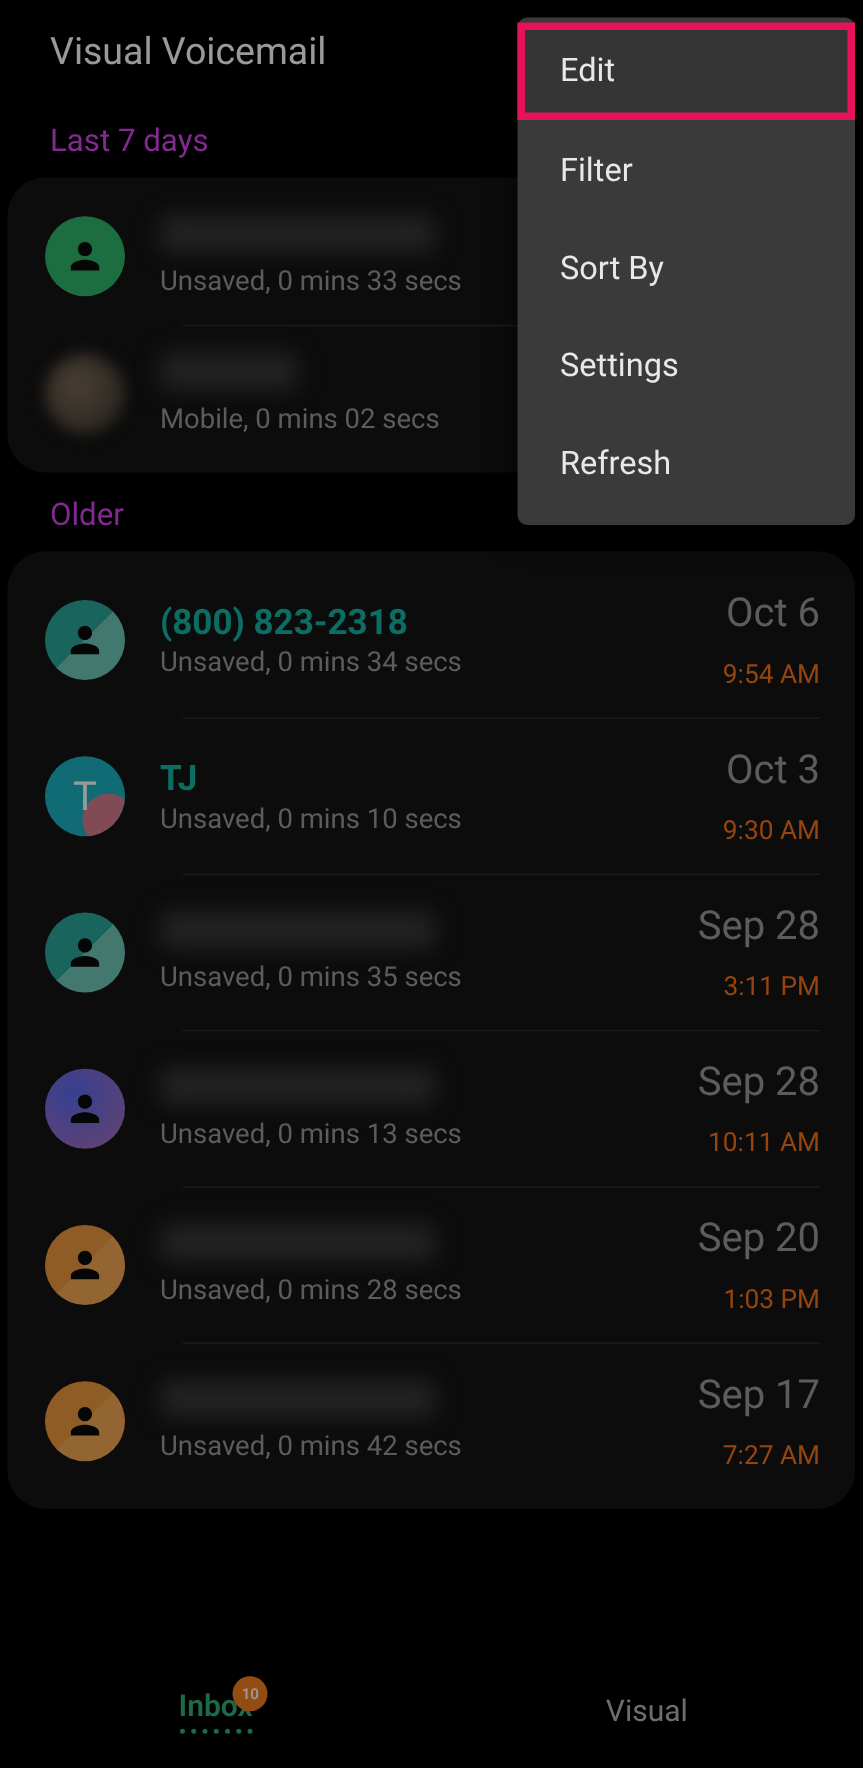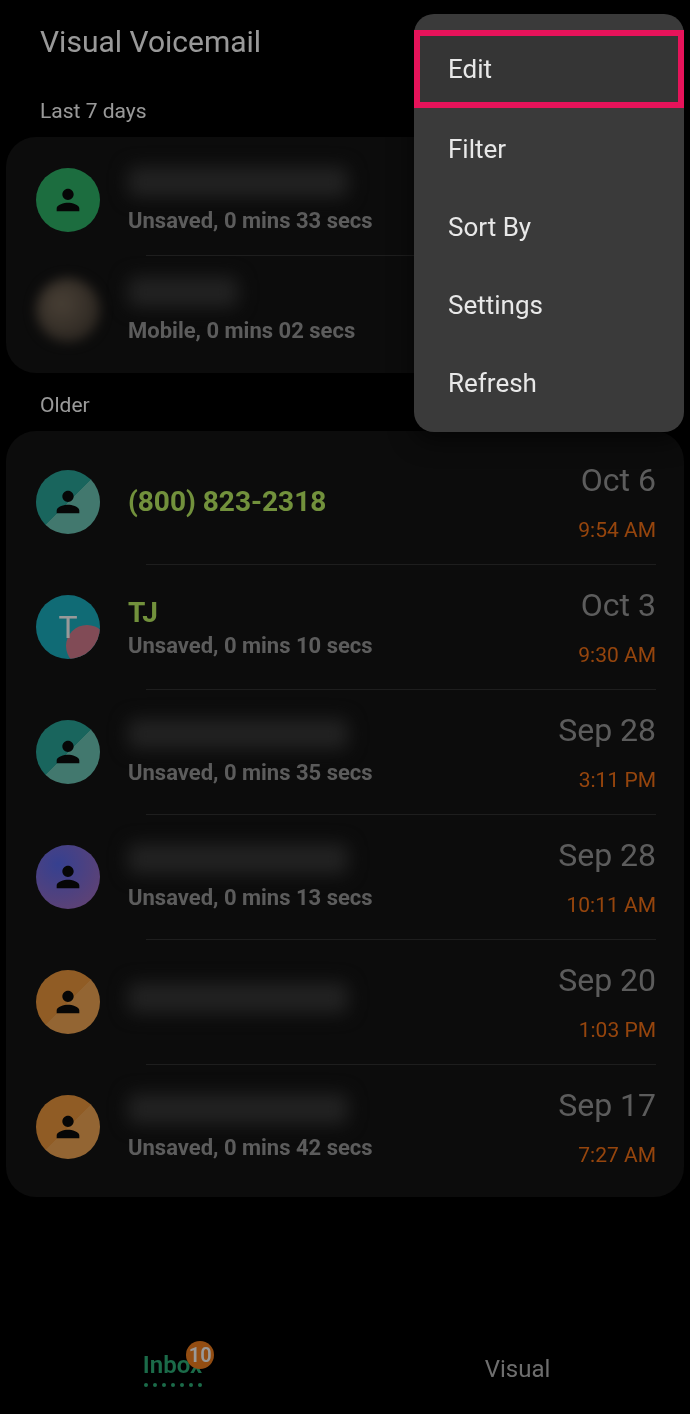--- a/index.html
+++ b/index.html
@@ -20,22 +20,22 @@
     pointer-events: none;
   }
   .header {
     padding: 24px 40px 20px 40px;
     font-size: 30px;
     font-weight: 400;
     color: #fff;
   }
   .section-label {
     padding: 20px 40px 14px 40px;
-    font-size: 21px;
-    color: #ffffff;
+    font-size: 25px;
+    color: #d946ef;
   }
   .card {
     margin: 0 6px;
     background: #141414;
     border-radius: 30px;
     padding: 8px 0;
   }
   .vm-row {
     display: flex;
     align-items: center;
@@ -89,29 +89,28 @@
   }
   .avatar.blurred {
     filter: blur(6px);
     background: radial-gradient(circle at 40% 40%, #7a6b5a, #3a332c);
   }
   .avatar svg { width: 34px; height: 34px; }
   .avatar .letter { position: relative; z-index: 1; font-size: 32px; }
   .vm-body { flex: 1 1 auto; min-width: 0; }
   .vm-title {
     font-size: 28px;
-    color: #bef264;
+    color: #14b8a6;
     display: block;
   }
   .vm-title.bold { font-weight: 700; }
   .vm-sub {
     font-size: 22px;
     color: #9a9a9a;
     margin-top: 4px;
-    font-weight: bold;
   }
   .vm-meta {
     text-align: right;
     flex: 0 0 auto;
     margin-left: 18px;
   }
   .vm-date {
     font-size: 32px;
     color: #9a9a9a;
   }
@@ -160,34 +159,34 @@
     background: #2eb27a;
   }
   .badge {
     position: absolute;
     top: -10px;
     left: 54%;
     background: #f5801e;
     color: #fff;
     border-radius: 50%;
     width: 28px; height: 28px;
-    font-size: 20px;
+    font-size: 12px;
     display: flex;
     align-items: center; justify-content: center;
     font-weight: 600;
   }
   .menu {
     position: absolute;
     top: 14px;
     right: 6px;
     width: 270px;
     background: #3a3a3a;
-    border-radius: 20px;
+    border-radius: 8px;
     z-index: 10;
-    padding: 18px 0 10px 0;
+    padding: 6px 0 10px 0;
     box-shadow: 0 8px 24px rgba(0,0,0,0.6);
   }
   .menu-item {
     padding: 24px 34px;
     font-size: 26px;
     color: #e8e8e8;
   }
   .menu-item.highlighted {
     border: 6px solid #e6135a;
     margin: -2px 0px 2px 0px;
@@ -234,20 +233,21 @@
   <div class="card">
 
     <div class="vm-row">
       <div class="avatar teal">
         <svg viewBox="0 0 24 24">
             <path fill="#0a0a0a" d="M12 12c2.2 0 4-1.8 4-4s-1.8-4-4-4-4 1.8-4 4 1.8 4 4 4zm0 2c-2.7 0-8 1.3-8 4v2h16v-2c0-2.7-5.3-4-8-4z"></path>
           </svg>
       </div>
       <div class="vm-body">
         <span class="vm-title bold">(800) 823-2318</span>
+        <div class="vm-sub">Unsaved, 0 mins 34 secs</div>
       </div>
       <div class="vm-meta">
         <div class="vm-date">Oct 6</div>
         <div class="vm-time">9:54 AM</div>
       </div>
     </div>
 
     <div class="vm-row">
       <div class="avatar tj">
         <span class="letter">T</span>
@@ -295,20 +295,21 @@
     </div>
 
     <div class="vm-row">
       <div class="avatar orange">
         <svg viewBox="0 0 24 24">
             <path fill="#0a0a0a" d="M12 12c2.2 0 4-1.8 4-4s-1.8-4-4-4-4 1.8-4 4 1.8 4 4 4zm0 2c-2.7 0-8 1.3-8 4v2h16v-2c0-2.7-5.3-4-8-4z"></path>
           </svg>
       </div>
       <div class="vm-body">
         <span class="vm-title"><span class="blur-text"></span></span>
+        <div class="vm-sub">Unsaved, 0 mins 28 secs</div>
       </div>
       <div class="vm-meta">
         <div class="vm-date">Sep 20</div>
         <div class="vm-time">1:03 PM</div>
       </div>
     </div>
 
     <div class="vm-row">
       <div class="avatar orange">
         <svg viewBox="0 0 24 24">

